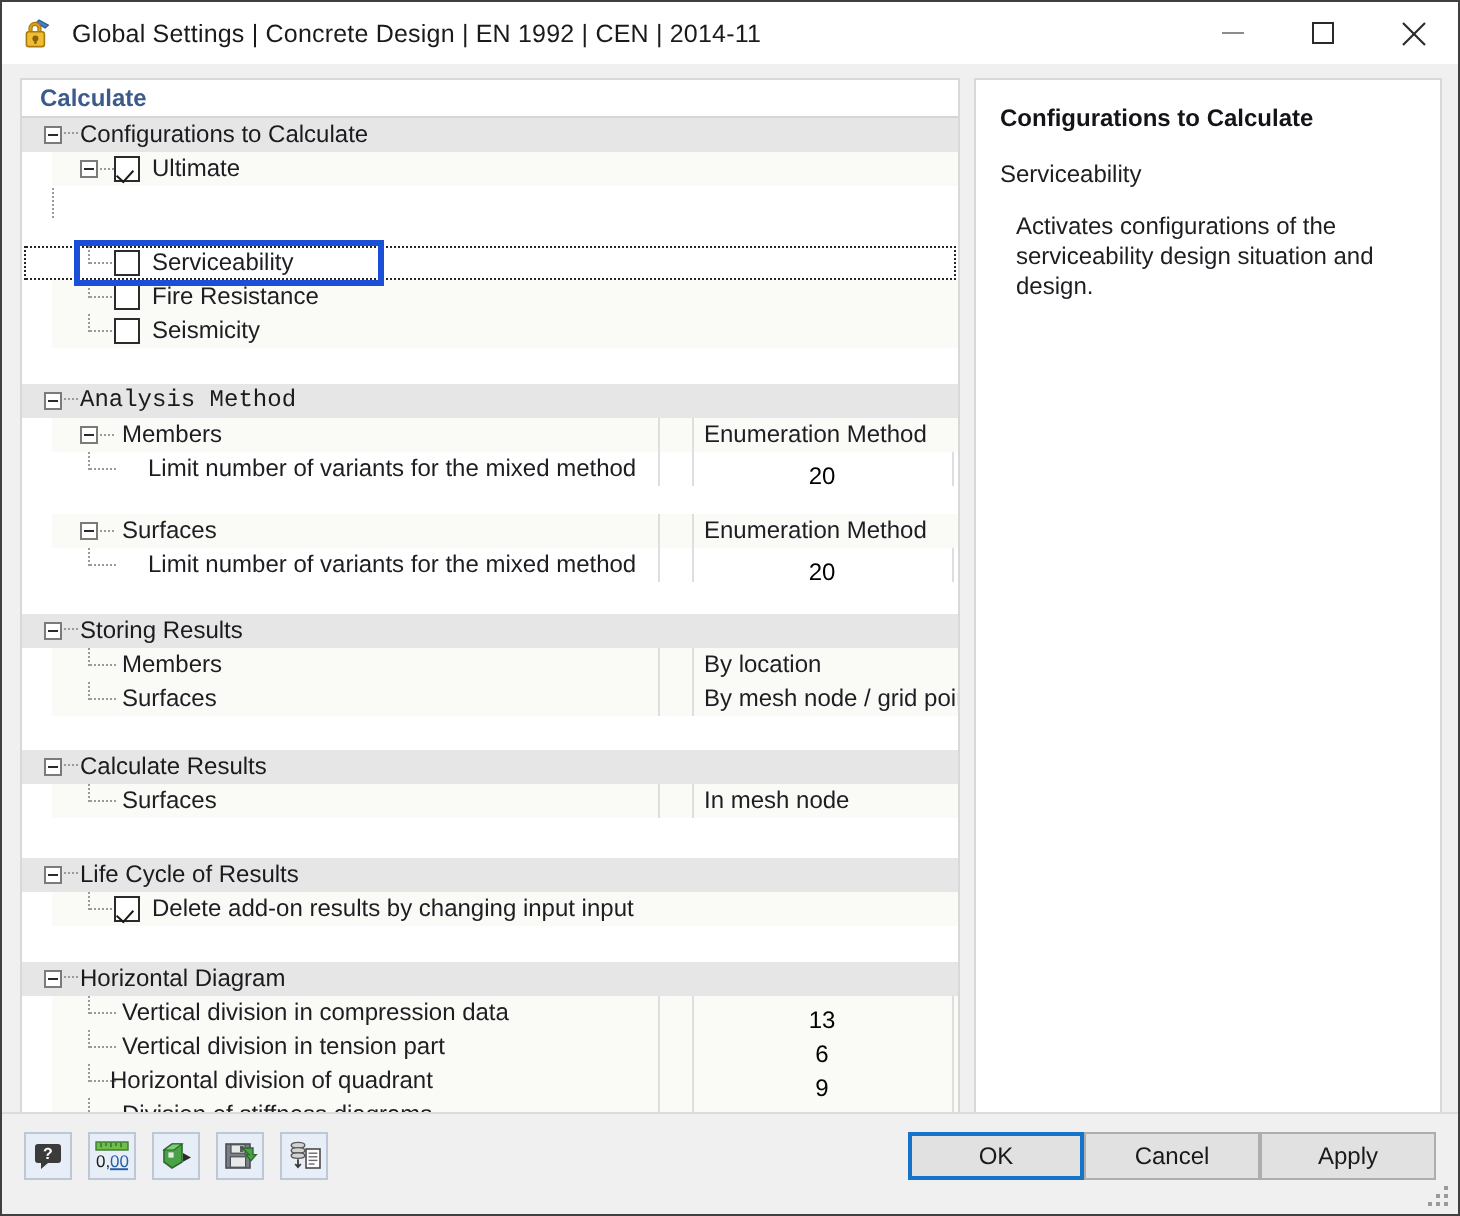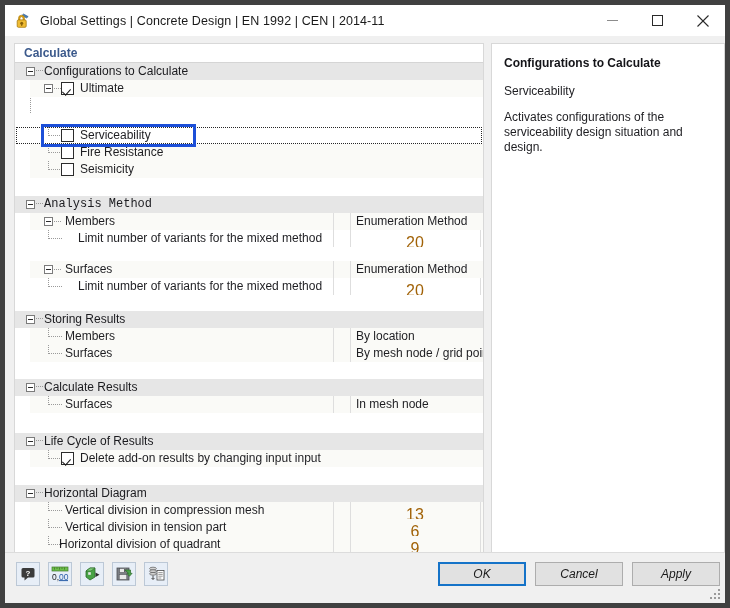--- a/index.html
+++ b/index.html
@@ -16,21 +16,21 @@
     overflow: hidden;
     position: relative;
   }
 
   
   #window {
     position: absolute;
     left: 0; top: 0;
     width: 730px; height: 608px;
     background: #f0f0f0;
-    border: 5px solid #404040;
+    border: 1px solid #404040;
     box-sizing: border-box;
     display: flex;
     flex-direction: column;
   }
 
   
   #titlebar {
     height: 31px;
     min-height: 31px;
     background: #ffffff;
@@ -193,22 +193,22 @@
   }
   .cell-text {
     position: absolute;
     font-size: 12px;
     color: #1e1e22;
     line-height: 16px;
     top: 0;
   }
   .cell-num {
     position: absolute;
-    font-size: 16px;
-    color: #a16207;
+    font-size: 12px;
+    color: #000000;
     line-height: 16px;
     top: 4px;
     text-align: center;
   }
 
   
   #focus-dotted {
     position: absolute;
     left: 1px;
     width: 466px;
@@ -242,21 +242,21 @@
   }
   #info-sub {
     font-size: 12px;
     color: #1e1e22;
     margin: 0 0 12px 0;
   }
   #info-desc {
     font-size: 12px;
     color: #1e1e22;
     line-height: 15px;
-    margin: 0;
+    margin: 8px;
   }
 
   
   #footer {
     height: 50px;
     min-height: 50px;
     background: #f0f0f0;
     border-top: 1px solid #dcdcdc;
     position: relative;
   }
@@ -273,24 +273,22 @@
     box-sizing: border-box;
     display: flex;
     align-items: center;
     justify-content: center;
     position: relative;
   }
   .tool-btn svg { display: block; }
 
   .dlg-btns {
     position: absolute;
-    right: 5px; top: 9px;
-    display: flex;
-    gap: 9px;
-    font-style: italic;
+    right: 11px; top: 9px;
+    display: flex;
   }
   .dlg-btn {
     width: 88px; height: 24px;
     background: #e1e1e1;
     border: 1px solid #adadad;
     box-sizing: border-box;
     font-family: "Liberation Sans", sans-serif;
     font-size: 12px;
     color: #1a1a1a;
     display: flex;
@@ -513,21 +511,21 @@
 
         <div class="row group" style="position:absolute;top:422px;left:0;width:470px;height:17px;">
           <div class="expander" style="left:11px;top:4px;"></div>
           <div class="ex-dash" style="left:21px;"></div>
           <div class="row-label group-label" style="left:29px;line-height:17px;">Horizontal Diagram</div>
         </div>
 
         <div class="row shade" style="position:absolute;top:439px;left:15px;width:455px;height:17px;">
           <div class="elbow-v" style="left:18px;top:0;height:9px;"></div>
           <div class="elbow-h" style="left:18px;width:14px;"></div>
-          <div class="row-label" style="left:35px;line-height:17px;">Vertical division in compression mesh</div>
+          <div class="row-label" style="left:35px;line-height:17px;">Vertical division in compression data</div>
           <div class="colsep" style="left:303px;top:0;height:17px;"></div>
           <div class="colsep" style="left:320px;top:0;height:17px;"></div>
           <div class="cell-num" style="left:320px;width:130px;line-height:17px;">13</div>
           <div class="colsep" style="left:450px;top:0;height:17px;"></div>
         </div>
 
         <div class="row shade" style="position:absolute;top:456px;left:15px;width:455px;height:17px;">
           <div class="elbow-v" style="left:18px;top:0;height:9px;"></div>
           <div class="elbow-h" style="left:18px;width:14px;"></div>
           <div class="row-label" style="left:35px;line-height:17px;">Vertical division in tension part</div>

